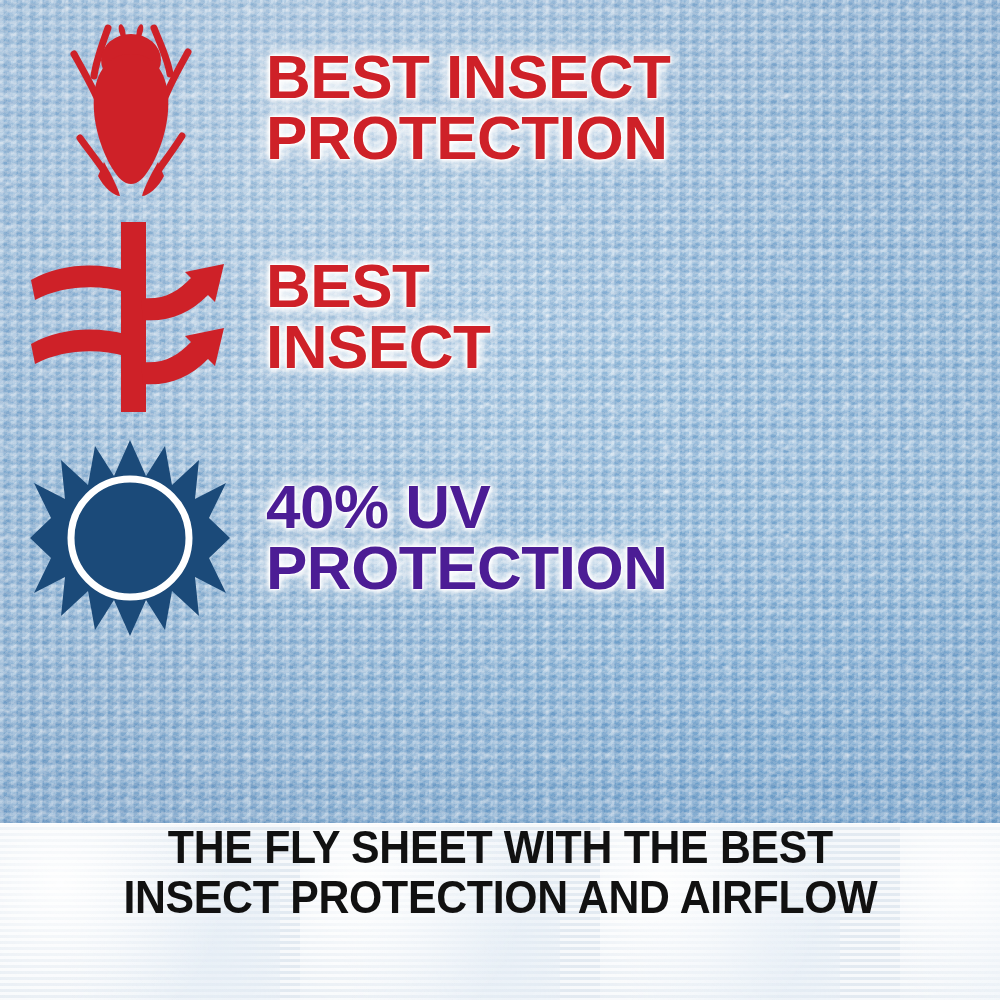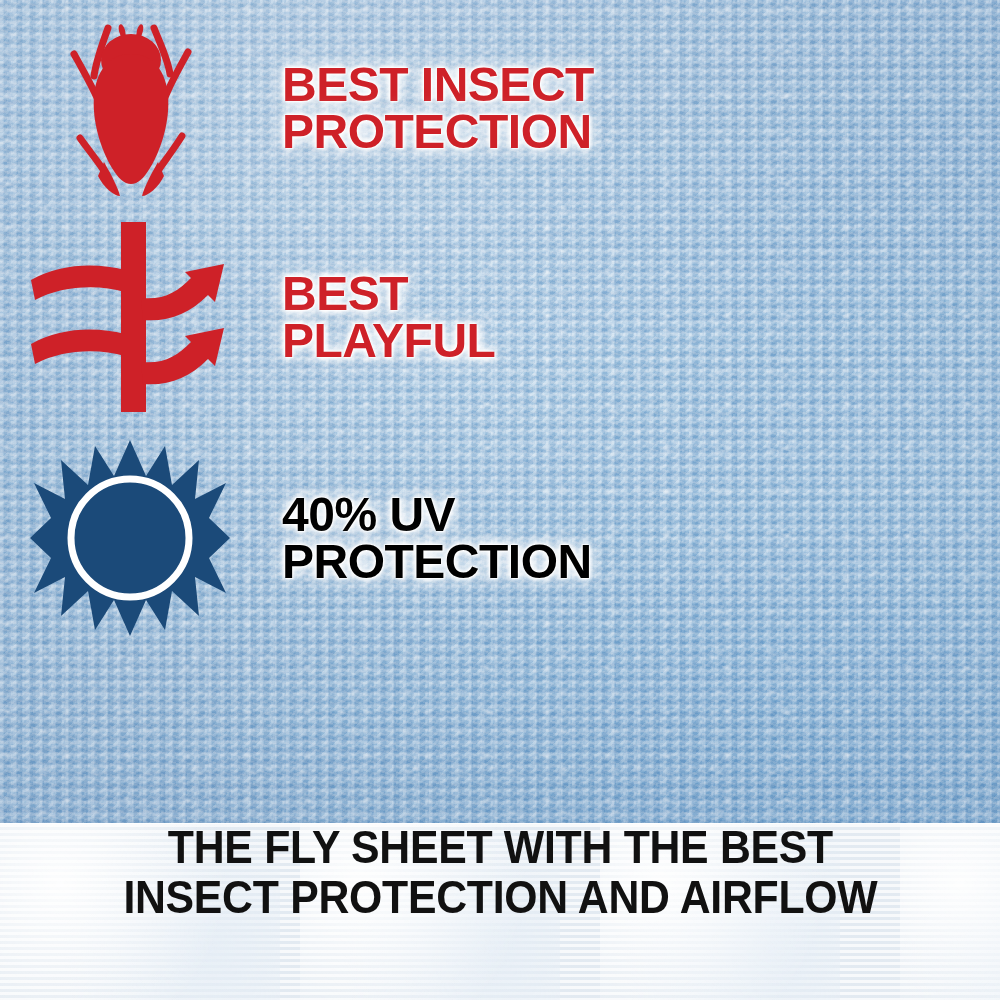--- a/index.html
+++ b/index.html
@@ -85,37 +85,37 @@
     display: flex;
     justify-content: center;
     align-items: center;
     flex: 0 0 260px;
   }
   .text-cell {
     padding-left: 6px;
   }
 
   .feature-text {
-    margin: 16px;
+    margin: 0;
     font-family: "Liberation Sans", sans-serif;
     font-weight: bold;
-    font-size: 48px;
+    font-size: 62px;
     line-height: 0.98;
     letter-spacing: -0.5px;
     white-space: pre-line;
   }
   .feature-text.red {
     color: #CE2128;
     text-shadow:
       0 0 5px #ffffff, 0 0 5px #ffffff, 0 0 9px #ffffff,
       0 0 14px rgba(255,255,255,.95), 0 0 20px rgba(255,255,255,.75),
       1px 1px 0 rgba(255,255,255,.6), -1px -1px 0 rgba(255,255,255,.6);
   }
   .feature-text.navy {
-    color: #000000;
+    color: #4c1d95;
     text-shadow:
       0 0 5px #ffffff, 0 0 5px #ffffff, 0 0 9px #ffffff,
       0 0 14px rgba(255,255,255,.95), 0 0 20px rgba(255,255,255,.75),
       1px 1px 0 rgba(255,255,255,.6), -1px -1px 0 rgba(255,255,255,.6);
   }
 
   
   .caption-panel {
     position: absolute;
     left: 0;
@@ -204,21 +204,21 @@
                  C 164 92, 144 100, 118 98 Z" fill="#CE2128"></path>
 
         <path d="M116 140
                  C 140 142, 152 134, 166 120
                  L 160 114 L 199 106 L 190 144 L 183 137
                  C 164 156, 144 164, 118 162 Z" fill="#CE2128"></path>
       </svg>
     </div>
     <div class="text-cell">
       <p class="feature-text red">BEST
-PLAYFUL</p>
+INSECT</p>
     </div>
   </div>
 
   <div class="row" style="left:0px; top:438px; width:1000px; height:200px;">
     <div class="icon-cell">
       <svg width="200" height="196" viewBox="0 0 200 196">
 
         <polygon fill="#1B4A79" points="
           100,0 116,36 135,6 142,45 169,20 165,59 196,43 179,78
           200,98 179,118 196,153 165,137 169,176 142,151 135,190 116,160

